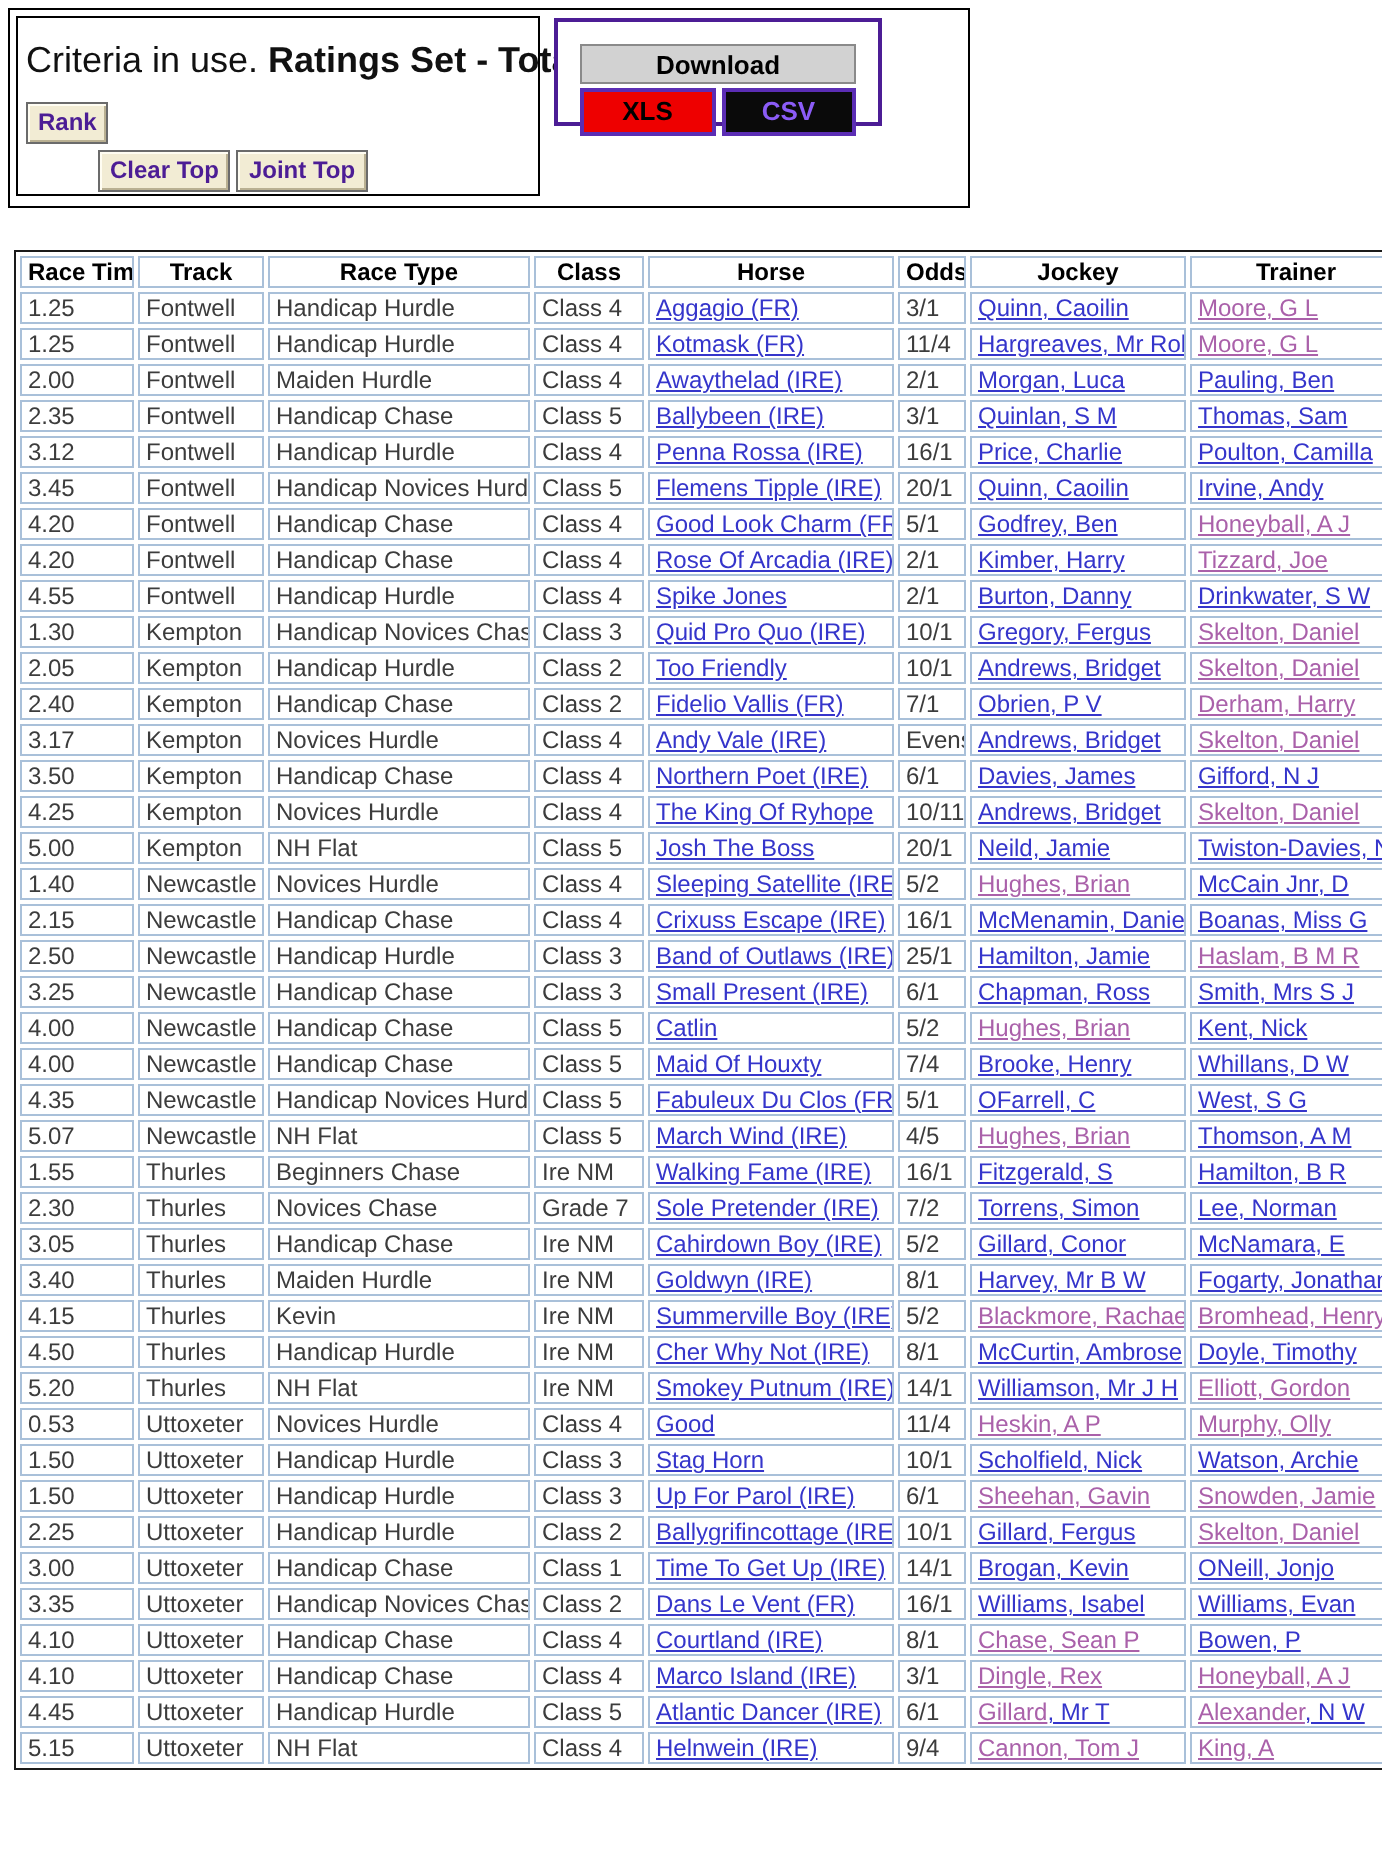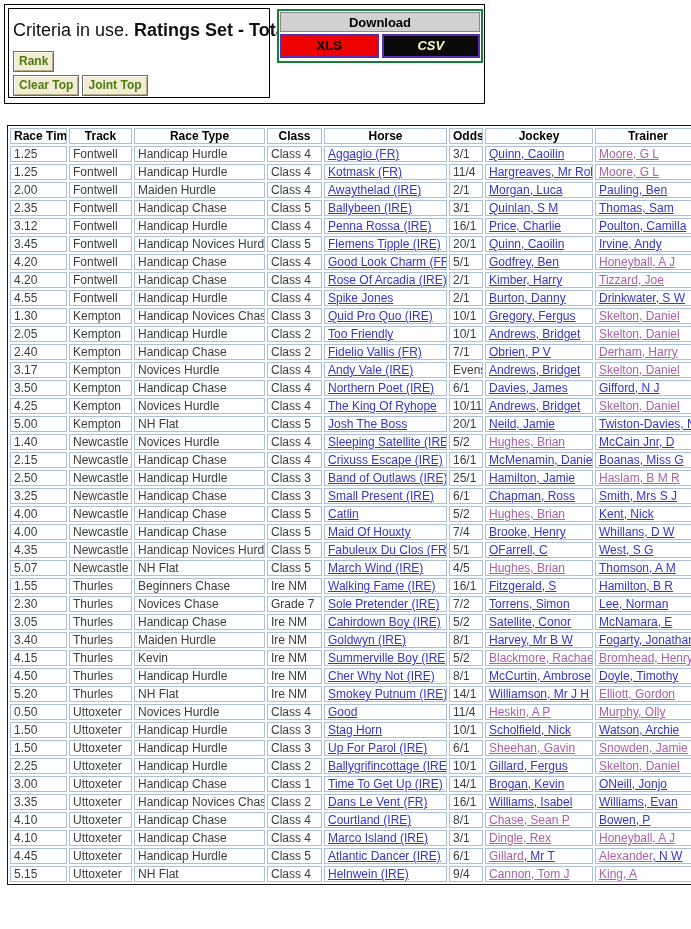--- a/index.html
+++ b/index.html
@@ -15,36 +15,36 @@
 
   
   .top-outer{position:relative;margin:4px 0 0 4px;width:481px;height:100px;
     border:1px solid #000;background:#fff;}
   .criteria-box{position:absolute;left:3px;top:3px;width:262px;height:90px;
     border:1px solid #000;padding:4px 4px;}
   .criteria-line{margin-top:7px;font-size:18px;color:#111;white-space:nowrap;}
   .criteria-line b{font-weight:bold;}
   .btn-row{margin-top:0;}
   .btn-row.first{margin-top:10px;}
-  .btn-row.second{margin-top:3px;}
+  .btn-row.second{margin-top:3px;margin-left:36px;}
   button.beige{background:var(--button-beige);border:1px solid #6b6b6b;
     box-shadow:inset 1px 1px 0 #fffdf2, inset -1px -1px 0 #b9b092;
-    font-family:inherit;font-size:12px;font-weight:bold;color:#4d7c0f;
+    font-family:inherit;font-size:12px;font-weight:bold;color:#4c1d95;
     padding:2px 5px 3px 5px;margin-right:3px;cursor:pointer;}
-  .download-box{position:absolute;left:272px;top:4px;width:206px;height:54px;
-    border:2px solid #15803d;background:#fff;padding:1px;}
+  .download-box{position:absolute;left:272px;top:4px;width:164px;height:54px;
+    border:2px solid #4c1d95;background:#fff;padding:11px;}
   .download-header{height:20px;background:var(--download-header-bg);
     border:1px solid #8a8a8a;font-size:13px;font-weight:bold;color:#000;
     text-align:center;line-height:19px;}
   .download-buttons{display:flex;gap:3px;margin-top:2px;}
   .dl-btn{flex:1;height:24px;border:2px solid var(--accent-purple);
     font-family:inherit;font-size:13px;font-weight:bold;
     line-height:20px;cursor:pointer;padding:0;}
   .dl-btn.xls{background:var(--xls-bg);color:#000;}
-  .dl-btn.csv{background:var(--csv-bg);color:#fef9c3;font-style:italic;}
+  .dl-btn.csv{background:var(--csv-bg);color:#8b5cf6;}
 
   
   table.races{margin:21px 0 0 7px;width:677px;table-layout:fixed;
     border-collapse:separate;border-spacing:2px;border:1px solid var(--table-border);
     background:#fff;}
   table.races th, table.races td{border:1px solid var(--cell-border);
     padding:0 3px;height:15px;font-size:12px;white-space:nowrap;overflow:hidden;
     text-align:left;vertical-align:middle;}
   table.races th{font-weight:bold;color:#000;text-align:center;}
   table.races td{color:var(--body-text);}
@@ -359,21 +359,21 @@
         <td><a class="lnk" href="#"><span class="u">Torrens, Simon</span></a></td>
         <td><a class="lnk" href="#"><span class="u">Lee, Norman</span></a></td>
       </tr>
       <tr>
         <td>3.05</td>
         <td>Thurles</td>
         <td>Handicap Chase</td>
         <td>Ire NM</td>
         <td><a class="lnk" href="#"><span class="u">Cahirdown Boy (IRE)</span></a></td>
         <td>5/2</td>
-        <td><a class="lnk" href="#"><span class="u">Satellite, Conor</span></a></td>
+        <td><a class="lnk" href="#"><span class="u">Gillard, Conor</span></a></td>
         <td><a class="lnk" href="#"><span class="u">McNamara, E</span></a></td>
       </tr>
       <tr>
         <td>3.40</td>
         <td>Thurles</td>
         <td>Maiden Hurdle</td>
         <td>Ire NM</td>
         <td><a class="lnk" href="#"><span class="u">Goldwyn (IRE)</span></a></td>
         <td>8/1</td>
         <td><a class="lnk" href="#"><span class="u">Harvey, Mr B W</span></a></td>
@@ -403,21 +403,21 @@
         <td>5.20</td>
         <td>Thurles</td>
         <td>NH Flat</td>
         <td>Ire NM</td>
         <td><a class="lnk" href="#"><span class="u">Smokey Putnum (IRE)</span></a></td>
         <td>14/1</td>
         <td><a class="lnk" href="#"><span class="u">Williamson, Mr J H</span></a></td>
         <td><a class="lnk" href="#"><span class="v">Elliott, Gordon</span></a></td>
       </tr>
       <tr>
-        <td>0.50</td>
+        <td>0.53</td>
         <td>Uttoxeter</td>
         <td>Novices Hurdle</td>
         <td>Class 4</td>
         <td><a class="lnk" href="#"><span class="u">Good</span></a></td>
         <td>11/4</td>
         <td><a class="lnk" href="#"><span class="v">Heskin, A P</span></a></td>
         <td><a class="lnk" href="#"><span class="v">Murphy, Olly</span></a></td>
       </tr>
       <tr>
         <td>1.50</td>

